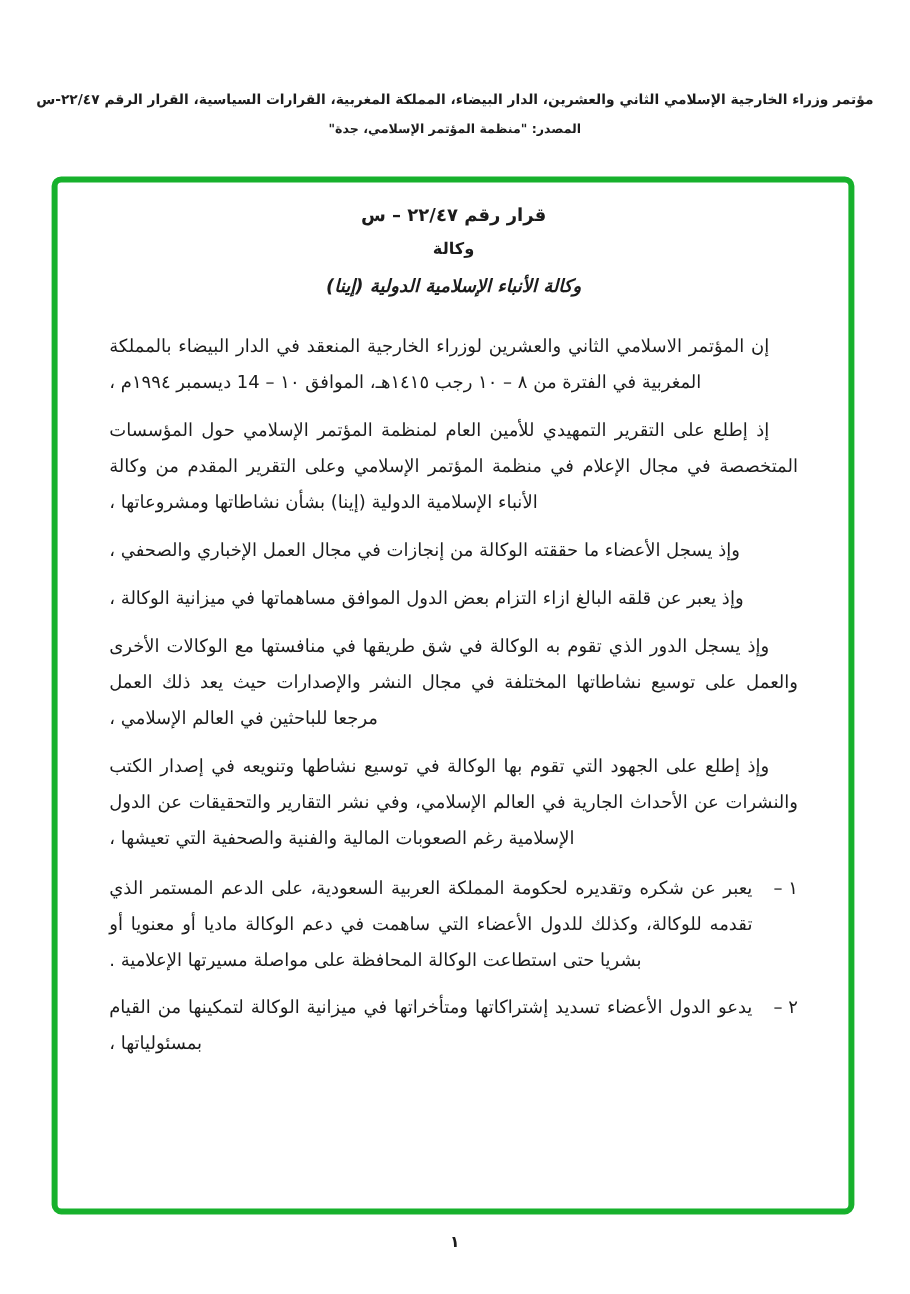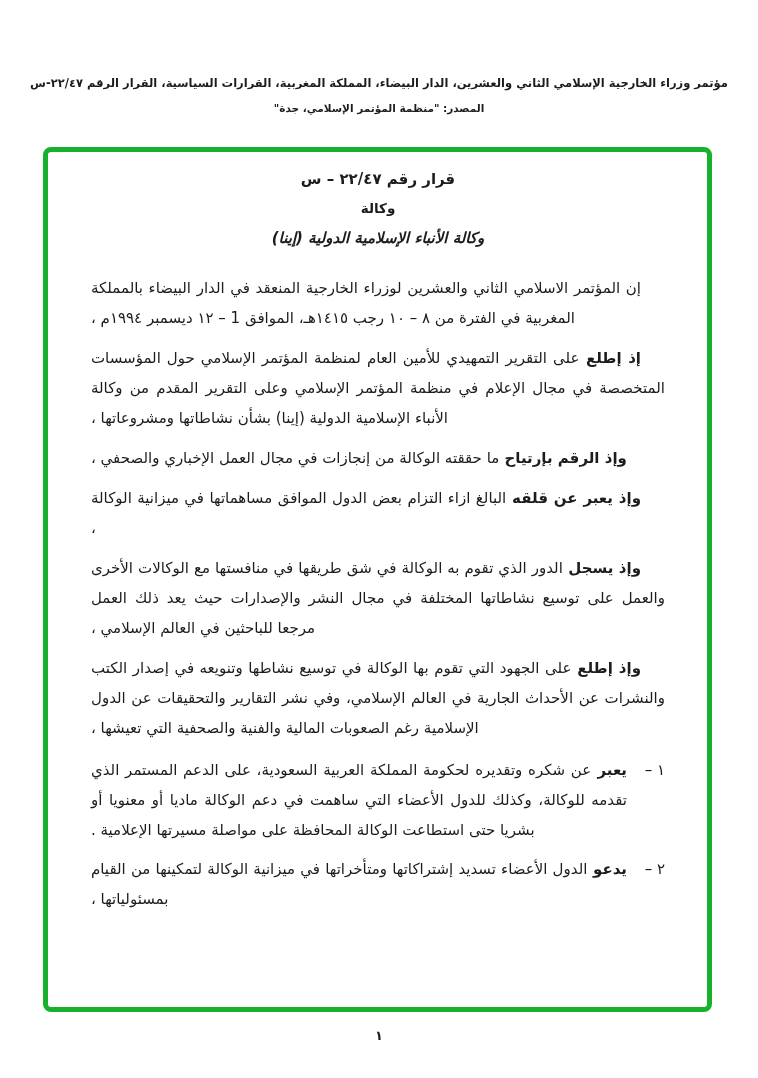--- a/index.html
+++ b/index.html
@@ -32,21 +32,21 @@
   .t2 { font-size: 13.5px; margin-top: 15px; }
   .t3 { font-size: 15px; margin-top: 15px; font-style: italic; }
   .body-text {
     margin-top: 27px;
     font-size: 15px;
     line-height: 30px;
     text-align: justify;
     text-align-last: left;
   }
   .para { text-indent: 24px; margin-bottom: 10px; }
-  .lead { font-weight: bold; }
+  .lead { font-weight: normal; }
   .lead:empty { display: none; }
   .lead::after { content: "\00a0"; }
   .items { margin-top: 12px; }
   .item { position: relative; padding-right: 38px; margin-bottom: 9px; }
   .item-marker { position: absolute; right: 0; top: 0; line-height: 30px; }
   .item-text { text-indent: 0; }
   .page-num {
     position: absolute; top: 1028px; left: 0; width: 100%;
     text-align: center; font-size: 13px; font-weight: bold;
   }
@@ -64,25 +64,25 @@
   <div class="frame" style="border-color: rgb(23, 177, 44); padding-left: 43px;">
 
     <div class="title-block">
       <div class="t1">قرار رقم ٢٢/٤٧ – س</div>
       <div class="t2">وكالة</div>
       <div class="t3">وكالة الأنباء الإسلامية الدولية (إينا)</div>
     </div>
 
     <div class="body-text">
 
-      <p class="para"><span>إن المؤتمر الاسلامي الثاني والعشرين لوزراء الخارجية المنعقد في الدار البيضاء بالمملكة المغربية في الفترة من ٨ – ١٠ رجب ١٤١٥هـ، الموافق 1 – ١٢ ديسمبر ١٩٩٤م ،</span></p>
+      <p class="para"><span>إن المؤتمر الاسلامي الثاني والعشرين لوزراء الخارجية المنعقد في الدار البيضاء بالمملكة المغربية في الفترة من ٨ – ١٠ رجب ١٤١٥هـ، الموافق ١٠ – 14 ديسمبر ١٩٩٤م ،</span></p>
 
       <p class="para"><strong class="lead">إذ إطلع</strong><span>على التقرير التمهيدي للأمين العام لمنظمة المؤتمر الإسلامي حول المؤسسات المتخصصة في مجال الإعلام في منظمة المؤتمر الإسلامي وعلى التقرير المقدم من وكالة الأنباء الإسلامية الدولية (إينا) بشأن نشاطاتها ومشروعاتها ،</span></p>
 
-      <p class="para"><strong class="lead">وإذ الرقم بإرتياح</strong><span>ما حققته الوكالة من إنجازات في مجال العمل الإخباري والصحفي ،</span></p>
+      <p class="para"><strong class="lead">وإذ يسجل الأعضاء</strong><span>ما حققته الوكالة من إنجازات في مجال العمل الإخباري والصحفي ،</span></p>
 
       <p class="para"><strong class="lead">وإذ يعبر عن قلقه</strong><span>البالغ ازاء التزام بعض الدول الموافق مساهماتها في ميزانية الوكالة ،</span></p>
 
       <p class="para"><strong class="lead">وإذ يسجل</strong><span>الدور الذي تقوم به الوكالة في شق طريقها في منافستها مع الوكالات الأخرى والعمل على توسيع نشاطاتها المختلفة في مجال النشر والإصدارات حيث يعد ذلك العمل مرجعا للباحثين في العالم الإسلامي ،</span></p>
 
       <p class="para"><strong class="lead">وإذ إطلع</strong><span>على الجهود التي تقوم بها الوكالة في توسيع نشاطها وتنويعه في إصدار الكتب والنشرات عن الأحداث الجارية في العالم الإسلامي، وفي نشر التقارير والتحقيقات عن الدول الإسلامية رغم الصعوبات المالية والفنية والصحفية التي تعيشها ،</span></p>
 
       <div class="items">
 
         <div class="item">

